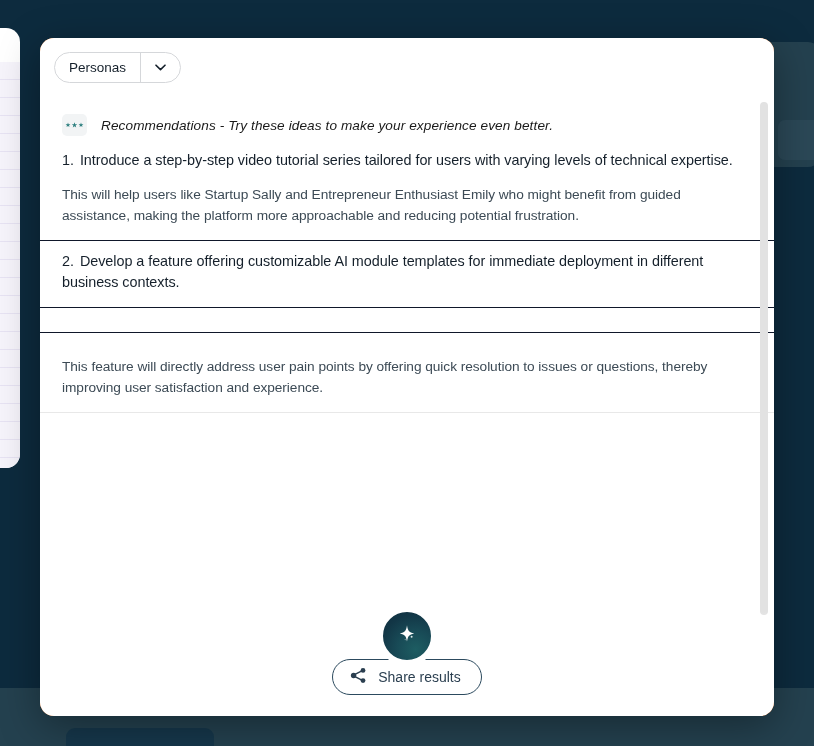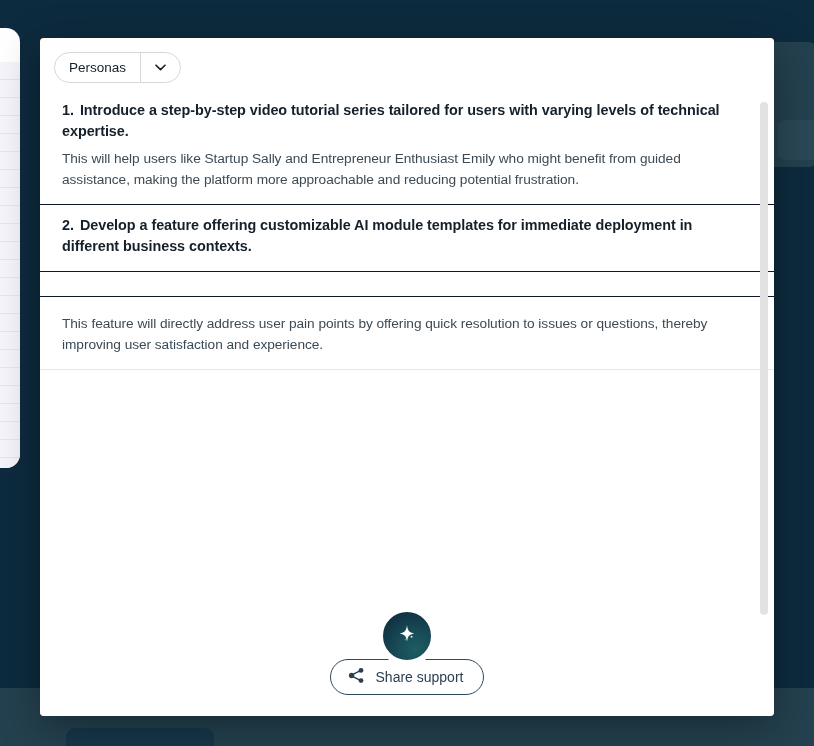--- a/index.html
+++ b/index.html
@@ -84,21 +84,21 @@
   }
 
   
   .modal {
     position: absolute;
     left: 40px;
     top: 38px;
     width: 734px;
     height: 678px;
     background: #f97316;
-    border-radius: 4px;
+    border-radius: 14px;
     overflow: hidden;
     display: flex;
     flex-direction: column;
     box-shadow: 0 10px 40px rgba(0,0,0,.35);
   }
 
   
   .modal-header {
     flex: 0 0 auto;
     height: 58px;
@@ -193,29 +193,29 @@
   }
 
   .rec-item {
     padding: 10px 36px 14px 22px;
     border-top: 1px solid #0f172a;
   }
   .rec-item.first { border-top: none; padding-top: 4px; }
 
   .rec-title {
     font-size: 14.4px;
-    font-weight: bold;
+    font-weight: normal;
     line-height: 21px;
     color: #15202b;
     letter-spacing: -.05px;
   }
   .rec-title .num { margin-right: 6px; }
 
   .rec-desc {
-    margin-top: 6px;
+    margin-top: 13px;
     font-size: 13.7px;
     line-height: 21px;
     color: #3c4a55;
     letter-spacing: -.05px;
   }
 
   .rec-item.partial {
     height: 18px;
     padding: 0;
     border-top: 1px solid #e8e8e8;
@@ -314,20 +314,30 @@
           <path d="M1 1.2 L5.5 5.6 L10 1.2" stroke="#15202b" stroke-width="1.6" stroke-linecap="round" stroke-linejoin="round"></path>
         </svg>
       </span>
     </div>
 
   </div>
 
   <div class="modal-body">
     <div class="scroll-area">
 
+      <div class="intro-row">
+        <span class="stars-badge">
+          <svg width="19" height="7" viewBox="0 0 19 7" aria-hidden="true">
+            <path d="M3 0.6 L3.6 2.3 L5.4 2.3 L4 3.4 L4.5 5.1 L3 4.1 L1.5 5.1 L2 3.4 L0.6 2.3 L2.4 2.3 Z" fill="#2f8080"></path>
+            <path d="M9.5 0.2 L10.2 2.2 L12.3 2.2 L10.6 3.5 L11.2 5.5 L9.5 4.3 L7.8 5.5 L8.4 3.5 L6.7 2.2 L8.8 2.2 Z" fill="#2f8080"></path>
+            <path d="M16 0.6 L16.6 2.3 L18.4 2.3 L17 3.4 L17.5 5.1 L16 4.1 L14.5 5.1 L15 3.4 L13.6 2.3 L15.4 2.3 Z" fill="#2f8080"></path>
+          </svg>
+        </span>
+        <span class="intro-text">Recommendations - Try these ideas to make your experience even better.</span>
+      </div>
 
       <div class="rec-item first">
         <div class="rec-title">
           <span class="num">1.</span><span>Introduce a step-by-step video tutorial series tailored for users with varying levels of technical expertise.</span>
         </div>
         <div class="rec-desc">This will help users like Startup Sally and Entrepreneur Enthusiast Emily who might benefit from guided assistance, making the platform more approachable and reducing potential frustration.</div>
       </div>
 
       <div class="rec-item">
         <div class="rec-title">
@@ -366,17 +376,17 @@
 
     <button class="share-btn">
       <span>
         <svg width="17" height="17" viewBox="0 0 17 17" fill="none" aria-hidden="true">
           <circle cx="13" cy="3.4" r="2.4" fill="#2b3f50"></circle>
           <circle cx="13" cy="13.6" r="2.4" fill="#2b3f50"></circle>
           <circle cx="3.6" cy="8.5" r="2.7" fill="#2b3f50"></circle>
           <path d="M5.4 7.2 L11.4 4.2 M5.4 9.8 L11.4 12.8" stroke="#2b3f50" stroke-width="1.5" stroke-linecap="round"></path>
         </svg>
       </span>
-      <span>Share support</span>
+      <span>Share results</span>
     </button>
   </div>
 
 </div>
 
 </body></html>

